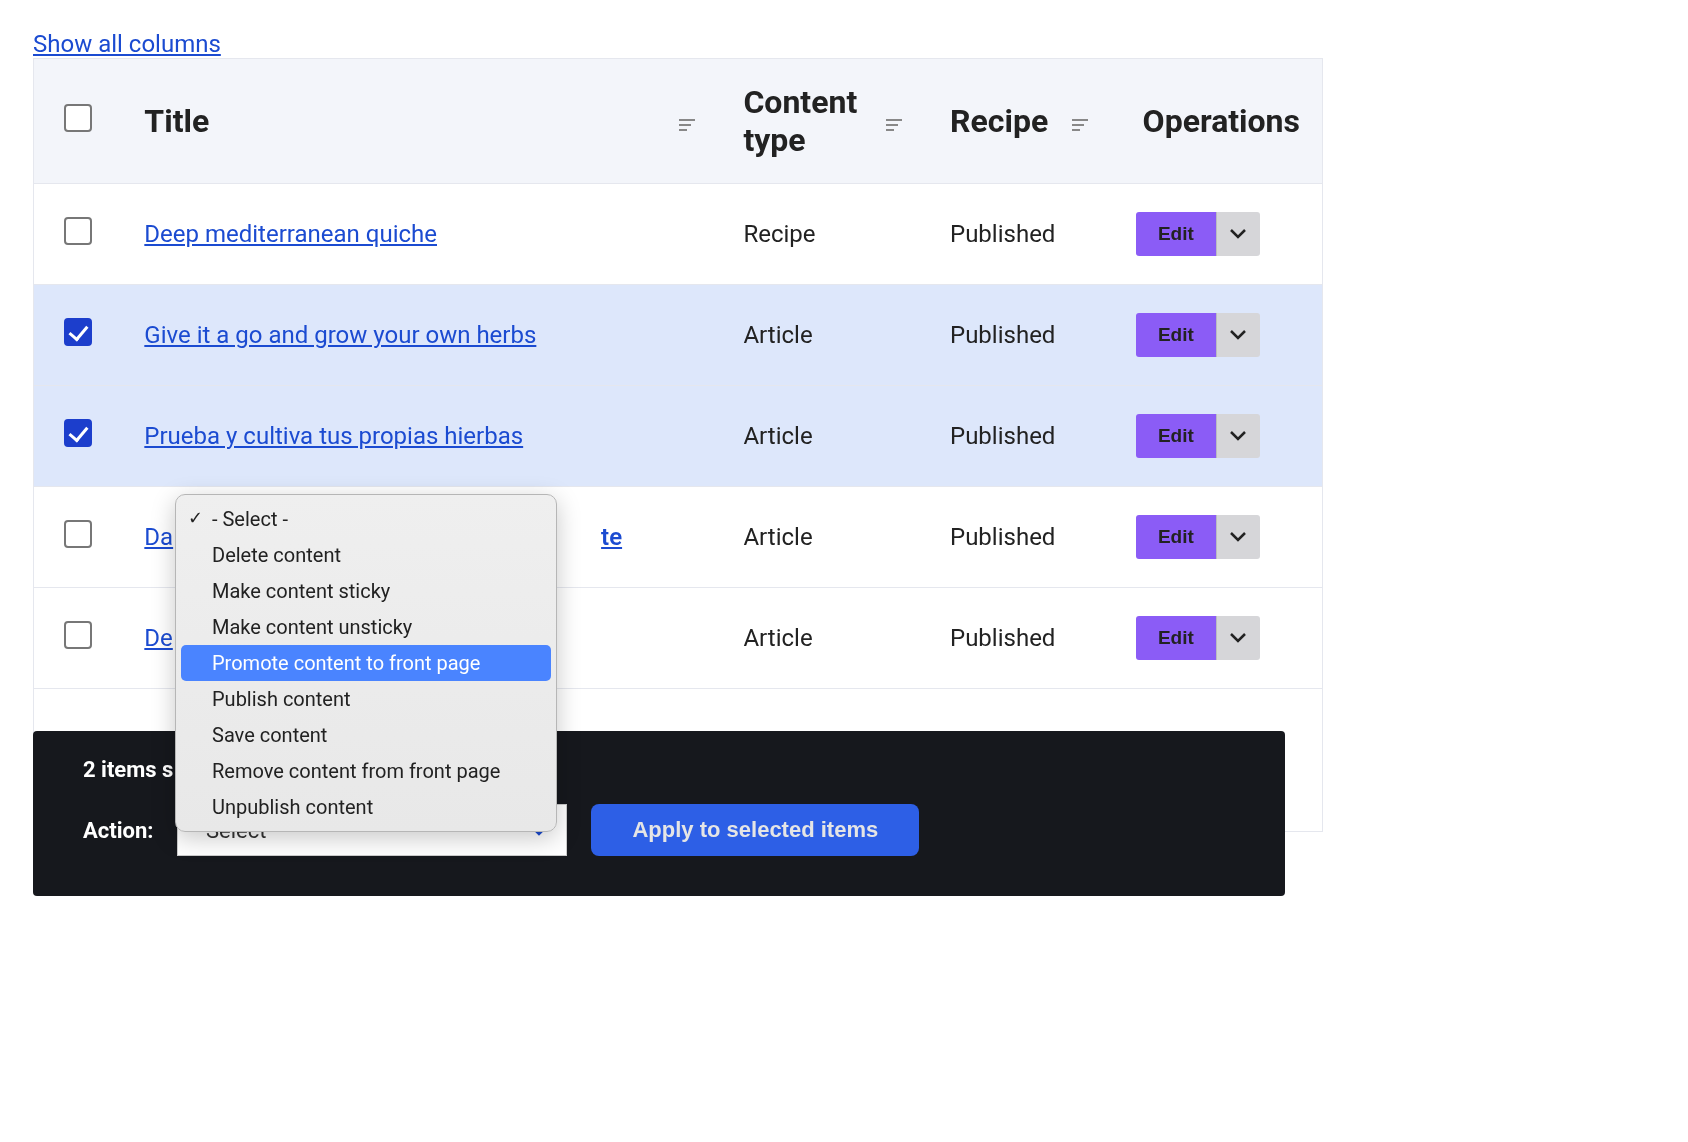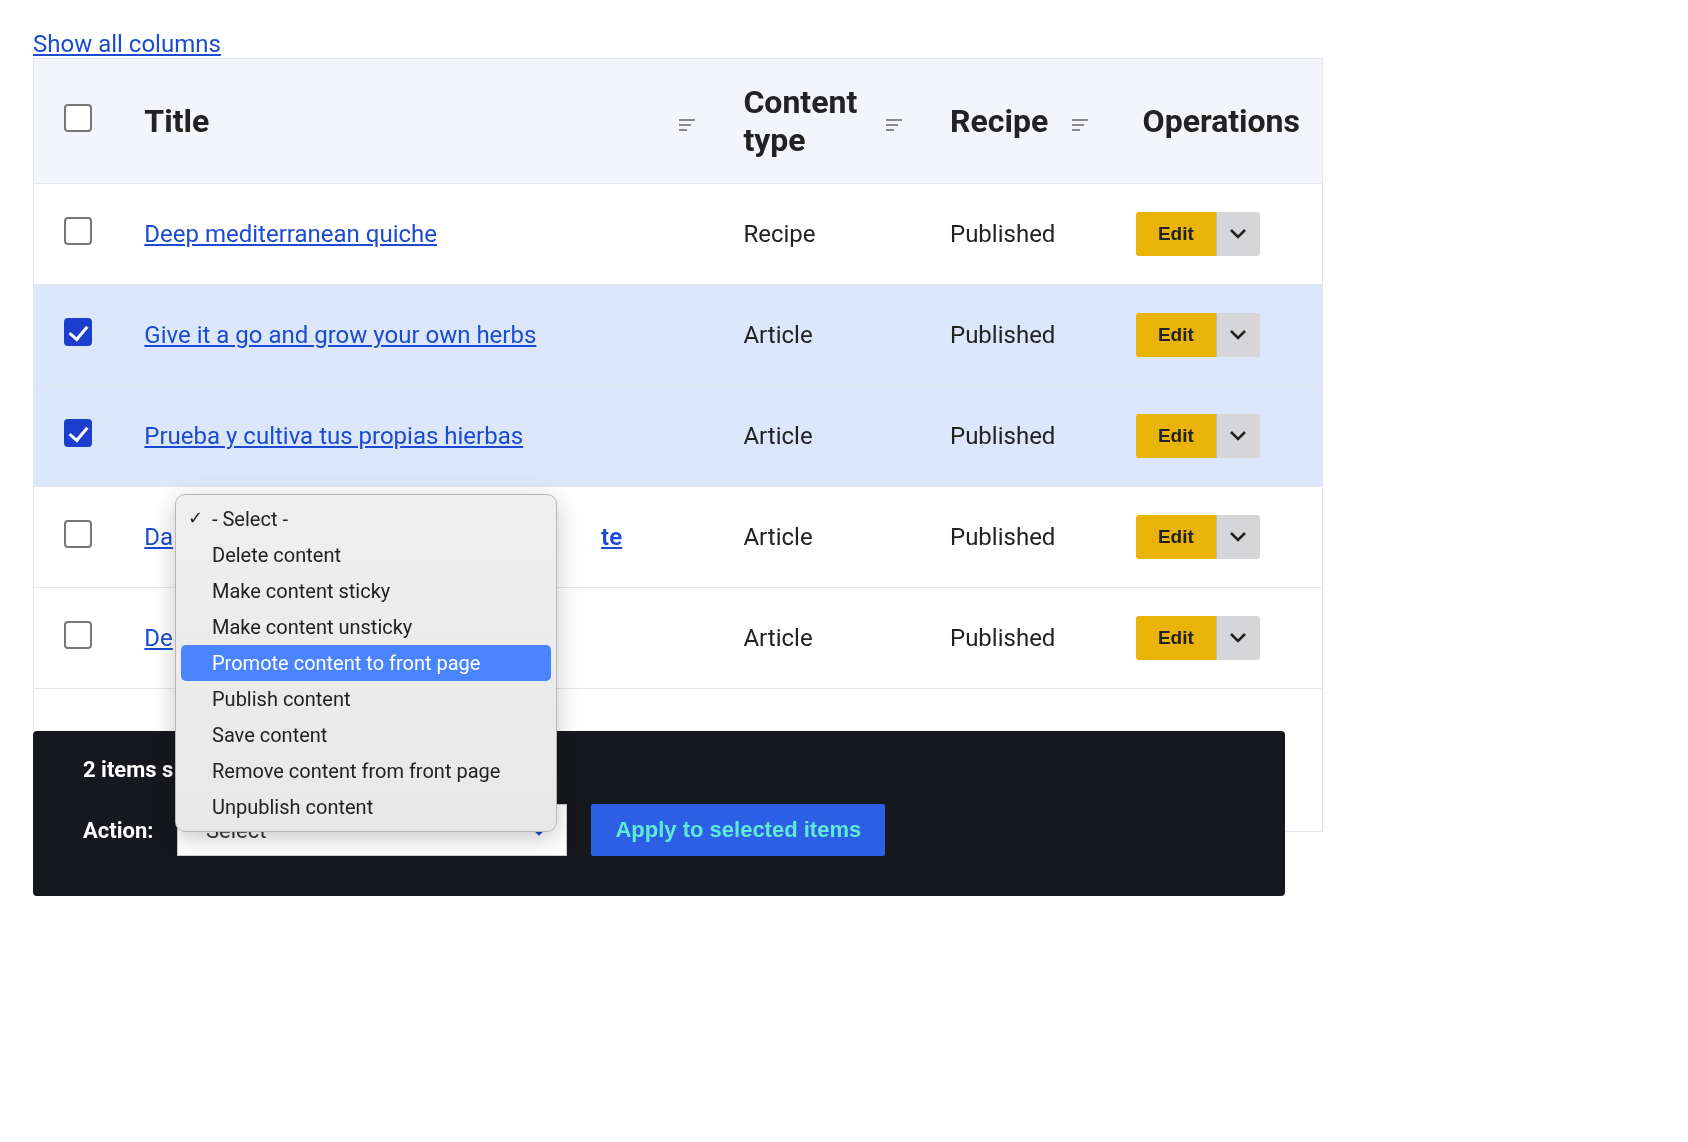--- a/index.html
+++ b/index.html
@@ -80,21 +80,21 @@
     margin-top: 6px;
   }
   .edit-btn {
     display: inline-flex;
     height: 44px;
     border-radius: 3px;
     overflow: hidden;
     vertical-align: middle;
   }
   .edit-btn .edit-main {
-    background: #eab308;
+    background: #8b5cf6;
     color: #222;
     font-weight: 700;
     font-size: 19px;
     padding: 16px 22px;
     display: flex; align-items: center;
     border: 0;
     cursor: pointer;
   }
   .edit-btn .edit-drop {
     background: #d6d6d9;
@@ -132,28 +132,28 @@
     height: 52px;
     width: 390px;
     font-size: 22px;
     padding: 0 16px;
     display: flex; align-items: center; justify-content: space-between;
     cursor: pointer;
   }
   .action-select svg { width: 22px; height: 14px; color: #1b4bd1; }
   .apply-btn {
     background: #2d5fe6;
-    color: #5eead4;
+    color: #e5e5e5;
     border: 0;
     height: 52px;
-    padding: 0 24px;
+    padding: 0 41px;
     font-size: 22px;
     font-weight: 600;
     cursor: pointer;
-    border-radius: 2px;
+    border-radius: 8px;
   }
   .dropdown {
     position: absolute;
     left: 175px; top: 494px;
     width: 382px;
     background: linear-gradient(#efefef,#e8e8e8);
     border: 1px solid #b6b6b6;
     border-radius: 10px;
     box-shadow: 0 6px 24px rgba(0,0,0,0.22);
     padding: 6px 0;

